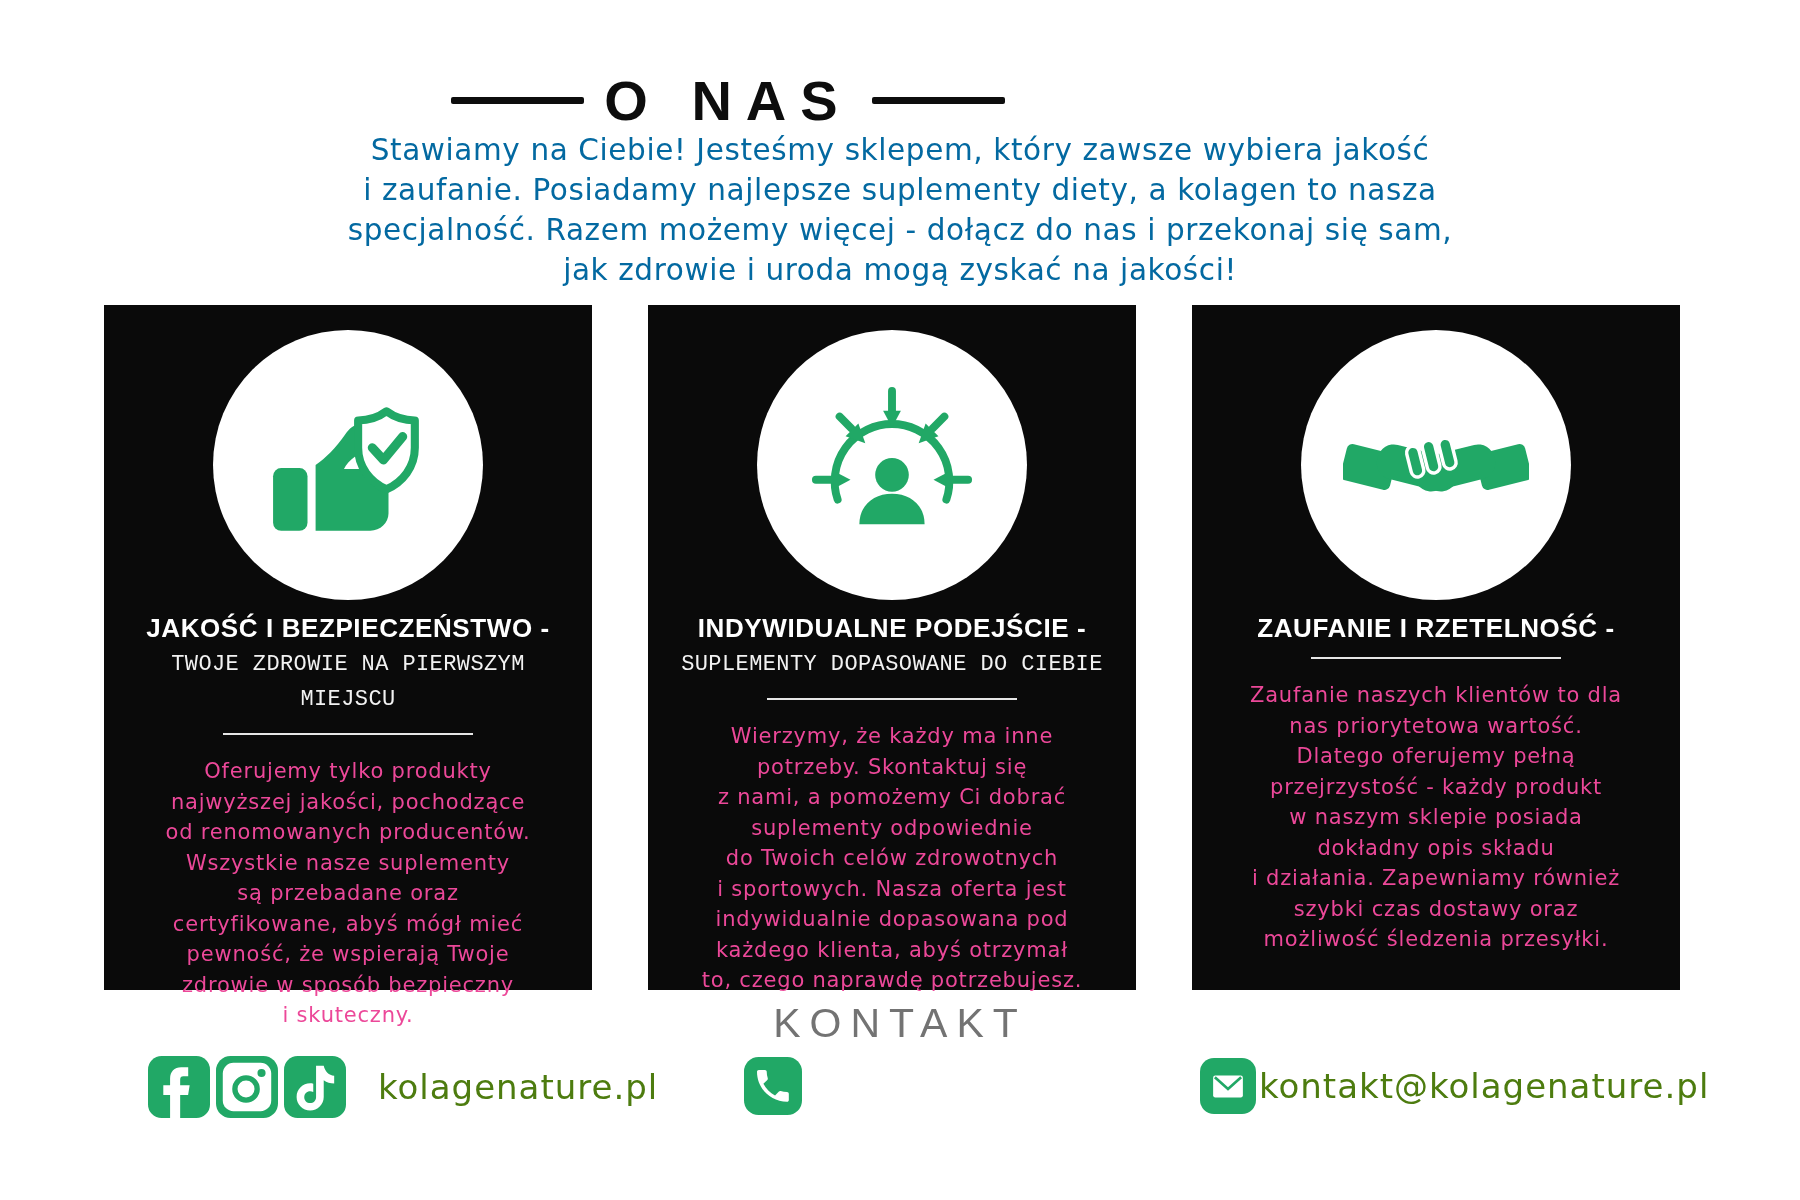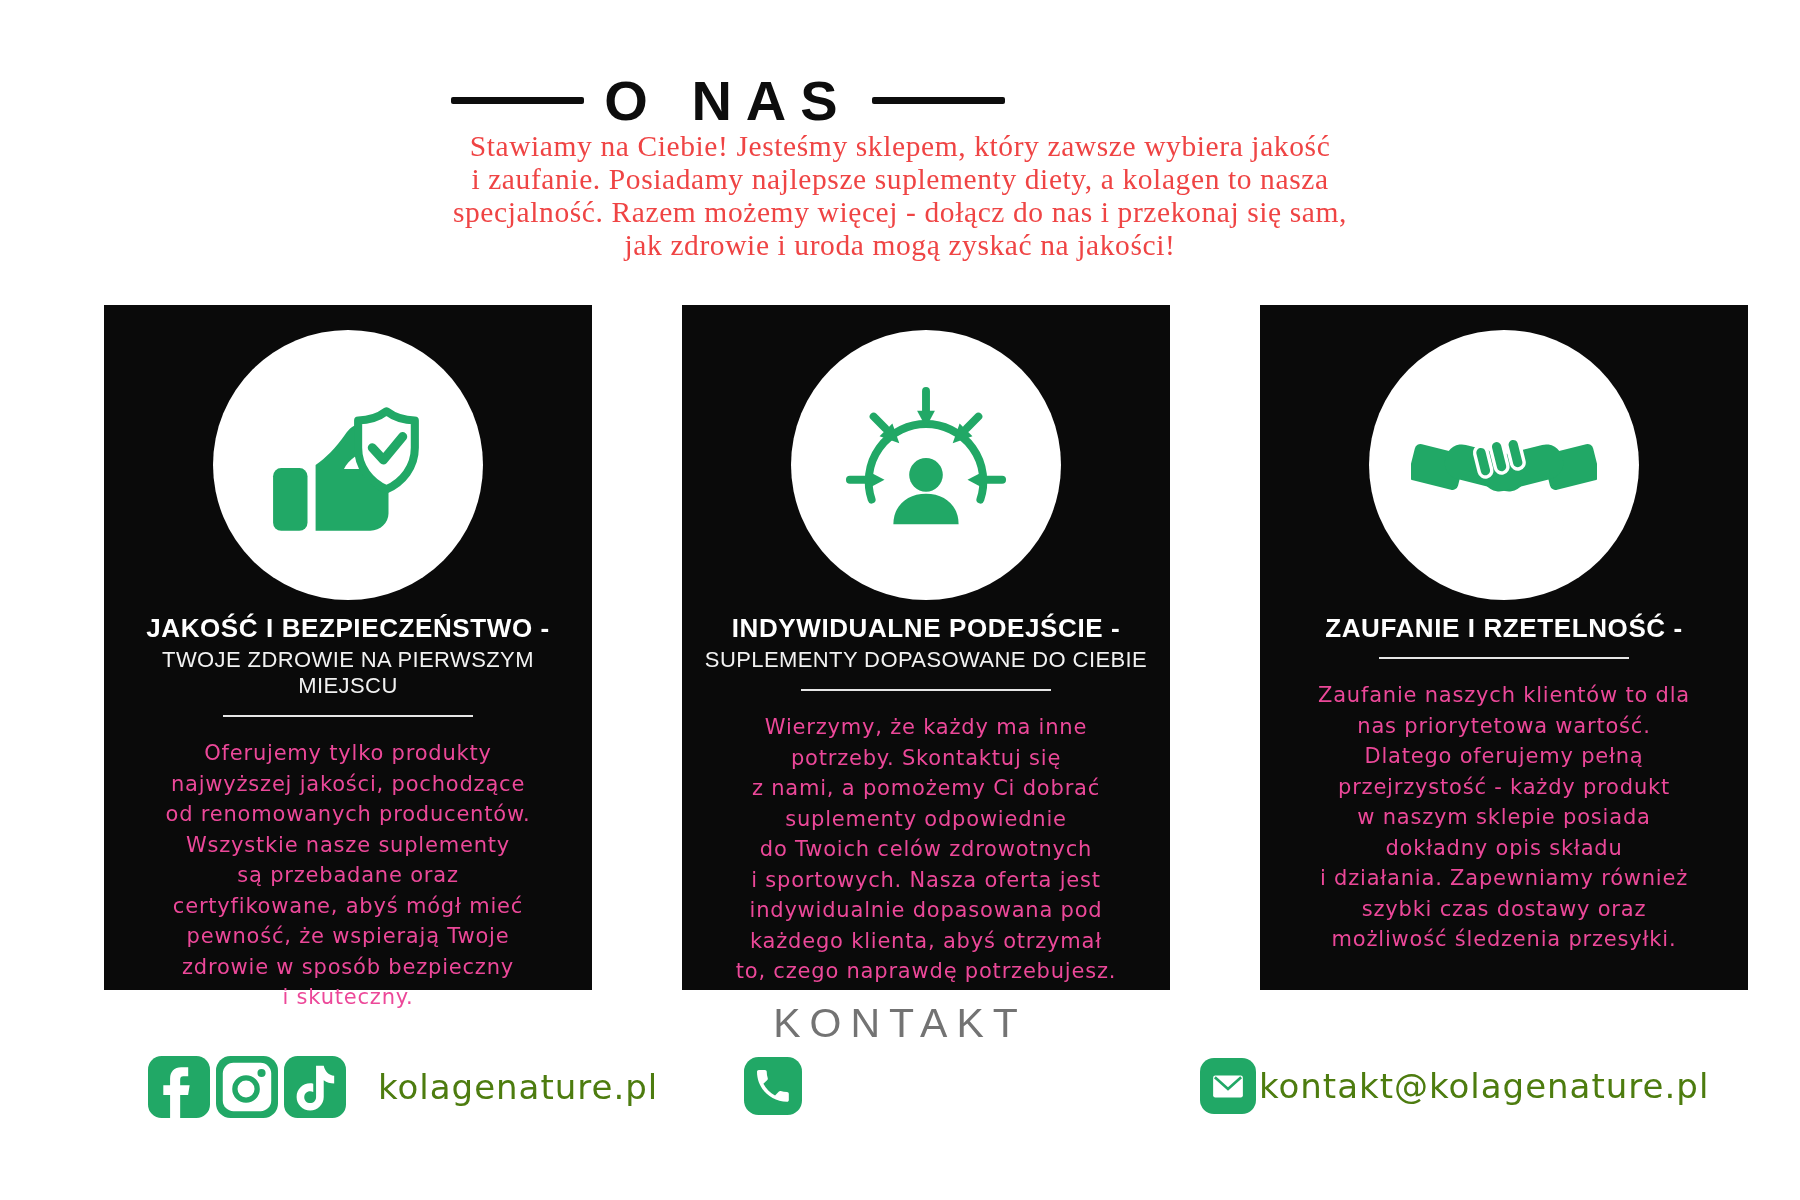--- a/index.html
+++ b/index.html
@@ -7,31 +7,31 @@
           font-family:"DejaVu Sans","Liberation Sans",sans-serif;color:#141414;}
 
   
   .title-row{position:absolute;top:68px;left:0;width:1456px;display:flex;align-items:center;justify-content:center;gap:20px;}
   .title-rule{width:133px;height:7px;background:#0d0d0d;border-radius:2px;}
   .page-title{margin:0;font-family:"Liberation Sans",sans-serif;font-size:56px;font-weight:bold;
               letter-spacing:14px;color:#0d0d0d;white-space:nowrap;}
 
   
   .intro{position:absolute;top:130px;left:0;width:1800px;margin:0;text-align:center;
-         font-size:29.5px;line-height:33px;letter-spacing:0.6px;color:#ef4444;white-space:pre-line;font-family:Liberation Serif, serif;}
+         font-size:29.5px;line-height:40px;letter-spacing:0.6px;color:#0369a1;white-space:pre-line;}
 
   
-  .cards{position:absolute;left:104px;top:305px;display:flex;gap:90px;}
+  .cards{position:absolute;left:104px;top:305px;display:flex;gap:56px;}
   .card{width:488px;height:685px;background:#0a0a0a;color:#fafafa;text-align:center;
         box-sizing:border-box;padding:25px 22px 0 22px;}
   .icon-circle{width:270px;height:270px;border-radius:50%;background:#ffffff;margin:0 auto;
                display:flex;align-items:center;justify-content:center;}
   .card-title{margin:14px 0 0 0;font-family:"Liberation Sans",sans-serif;font-size:26px;line-height:28px;
               font-weight:bold;letter-spacing:0.6px;color:#ffffff;}
-  .card-subtitle{margin:5px 0 16px 0;font-family:Liberation Sans, sans-serif;font-size:22px;line-height:26px;
+  .card-subtitle{margin:5px 0 16px 0;font-family:Liberation Mono, monospace;font-size:22px;line-height:35px;
                  font-weight:normal;letter-spacing:0.4px;color:#f2f2f2;}
   .card-divider{width:250px;height:2px;background:#e6e6e6;margin:15px auto 0 auto;}
   .card-body{margin:21px 0 0 0;font-size:21px;line-height:30.5px;letter-spacing:0.8px;
              color:#ec4899;white-space:pre-line;}
 
   
   .contact-heading{position:absolute;top:1000px;left:0;width:1800px;margin:0;text-align:center;
                    font-family:"Liberation Sans",sans-serif;font-size:41px;font-weight:normal;
                    letter-spacing:9px;color:#737373;}
   .contact-group{position:absolute;display:flex;align-items:center;}

